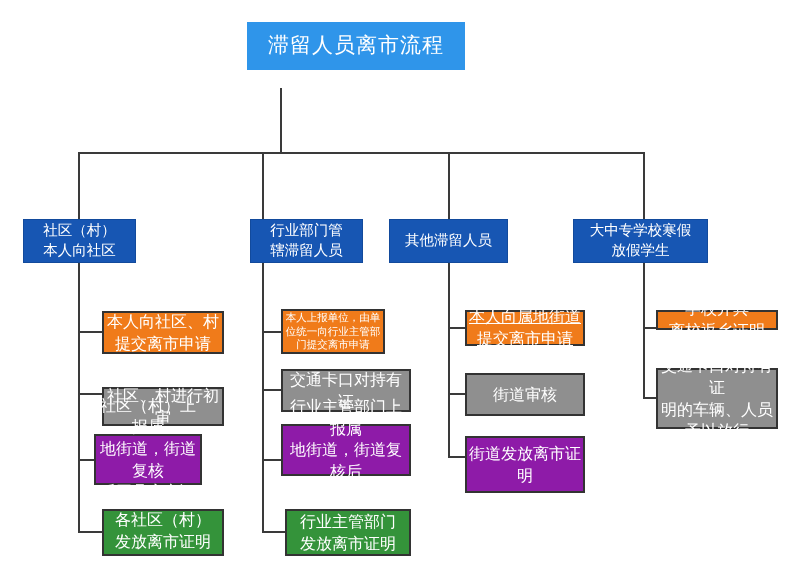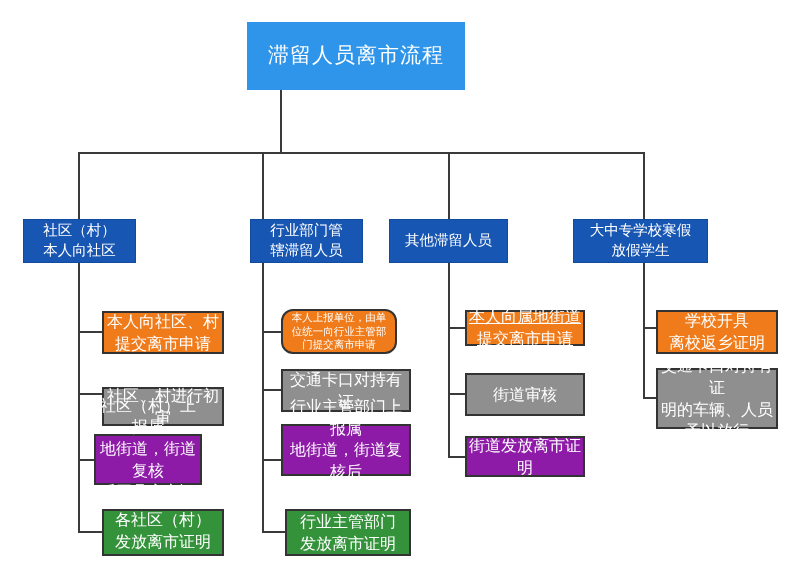--- a/index.html
+++ b/index.html
@@ -9,21 +9,21 @@
     font-family: "DejaVu Sans", "Liberation Sans", sans-serif;
   }
   .line { position: absolute; background: #3a3a3a; }
   .box {
     position: absolute; box-sizing: border-box;
     display: flex; align-items: center; justify-content: center;
     text-align: center; color: #ffffff; line-height: 1.3;
     white-space: pre-line;
   }
   .title-box {
-    left: 247px; top: 22px; width: 218px; height: 68px;
+    left: 247px; top: 22px; width: 218px; height: 48px;
     background: #2f95ea; font-size: 21px; letter-spacing: 1px;
   }
   .cat-box {
     background: #1756b3; font-size: 14.5px; top: 219px; height: 44px;
     border: 1px solid #124a9c; line-height: 1.35;
   }
   .step {
     border: 2px solid #333333; font-size: 16px; line-height: 1.35;
   }
   .c-orange { background: #f07b1a; }
@@ -75,32 +75,32 @@
 
 <div class="box step c-orange" style="left:102px;top:311px;width:122px;height:43px;">本人向社区、村
 提交离市申请</div>
 <div class="box step c-gray" style="left:102px;top:375px;width:122px;height:39px;margin-top:12px;">社区、村进行初审</div>
 <div class="box step c-purple" style="left:94px;top:434px;width:108px;height:51px;">社区（村）上报属
 地街道，街道复核
 后开具离市证明</div>
 <div class="box step c-green" style="left:102px;top:509px;width:122px;height:47px;font-family:Liberation Mono, monospace;">各社区（村）
 发放离市证明</div>
 
-<div class="box step c-orange" style="left:281px;top:309px;width:116px;height:45px;font-size:10.5px;line-height:1.3;border-radius:12px;">本人上报单位，由单
+<div class="box step c-orange" style="left:281px;top:309px;width:104px;height:45px;font-size:10.5px;line-height:1.3;">本人上报单位，由单
 位统一向行业主管部
 门提交离市申请</div>
 <div class="box step c-gray" style="left:281px;top:369px;width:130px;height:43px;">交通卡口对持有证</div>
 <div class="box step c-purple" style="left:281px;top:424px;width:130px;height:52px;">行业主管部门上报属
 地街道，街道复核后
 开具离市证明</div>
 <div class="box step c-green" style="left:285px;top:509px;width:126px;height:47px;">行业主管部门
 发放离市证明</div>
 
 <div class="box step c-orange" style="left:465px;top:310px;width:120px;height:36px;text-decoration:underline;">本人向属地街道
 提交离市申请</div>
 <div class="box step c-gray" style="left:465px;top:373px;width:120px;height:43px;">街道审核</div>
-<div class="box step c-purple" style="left:465px;top:436px;width:120px;height:41px;">街道发放离市证明</div>
+<div class="box step c-purple" style="left:465px;top:436px;width:120px;height:57px;">街道发放离市证明</div>
 
-<div class="box step c-orange" style="left:656px;top:310px;width:122px;height:44px;">学校开具
+<div class="box step c-orange" style="left:656px;top:310px;width:122px;height:20px;">学校开具
 离校返乡证明</div>
 <div class="box step c-gray" style="left:656px;top:368px;width:122px;height:61px;">交通卡口对持有证
 明的车辆、人员
 予以放行</div>
 
 </body></html>

